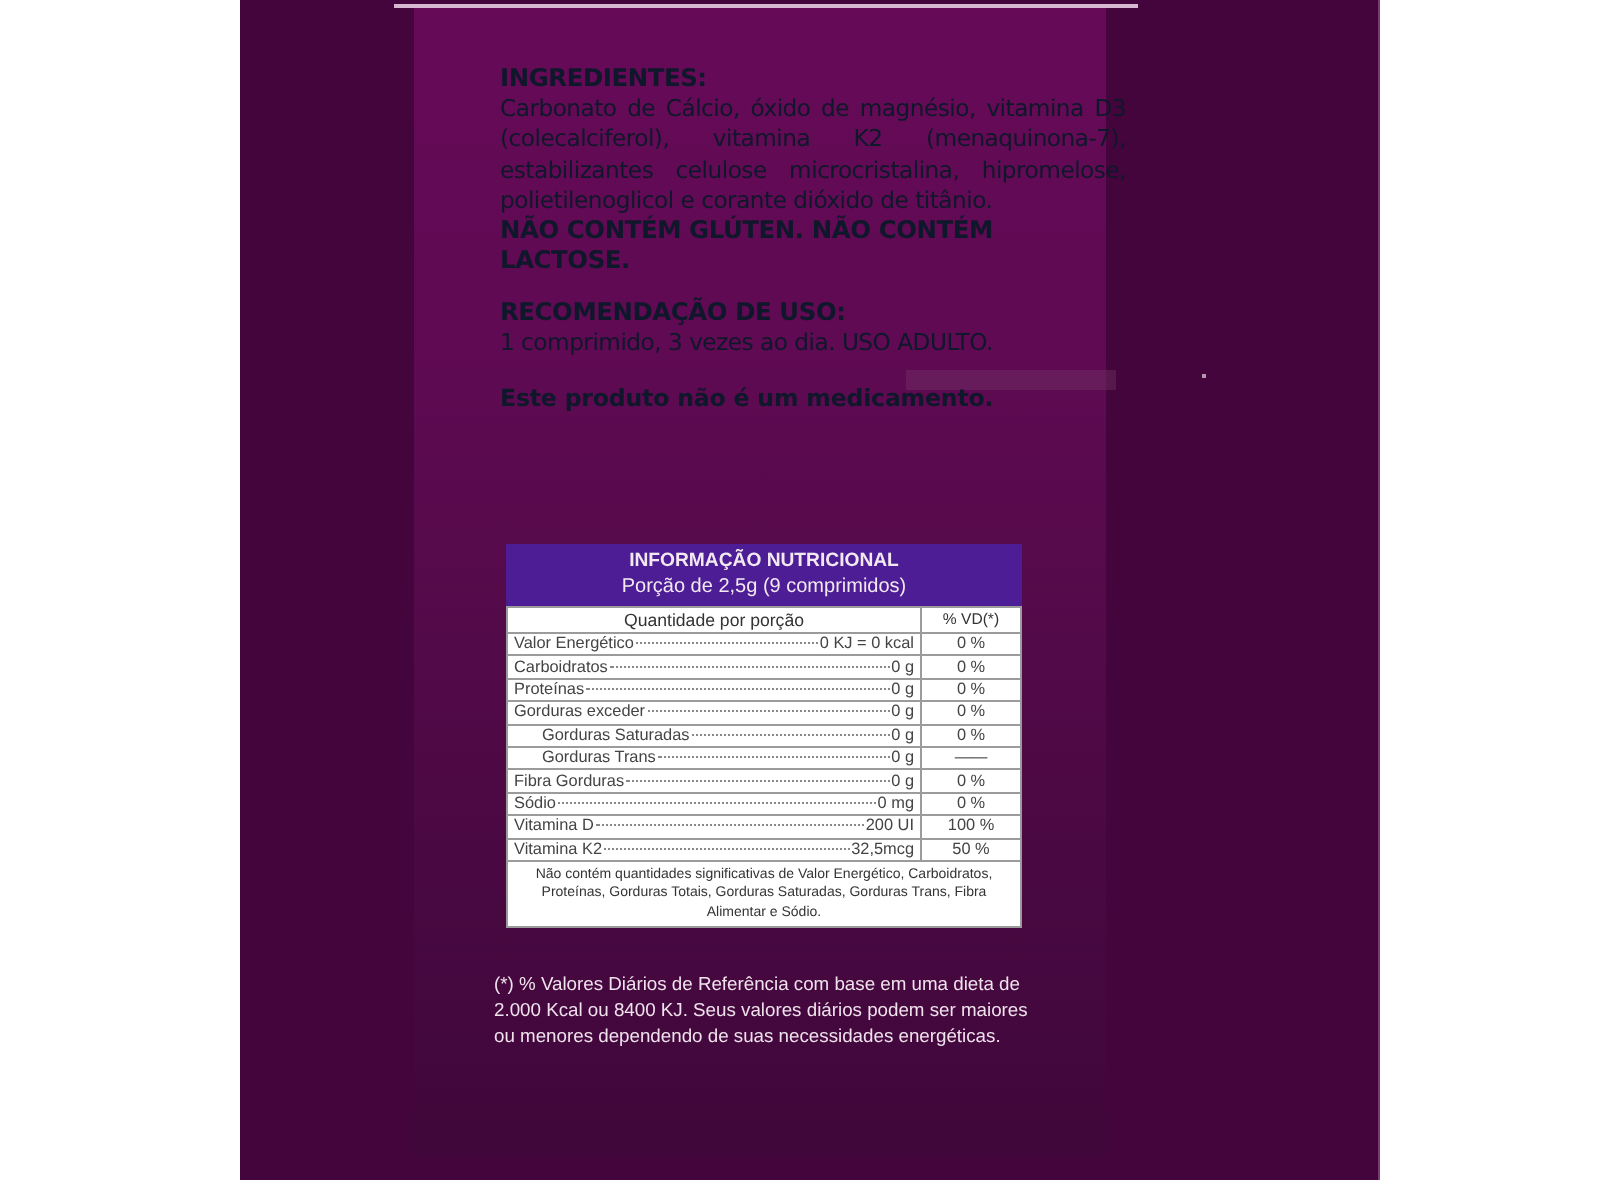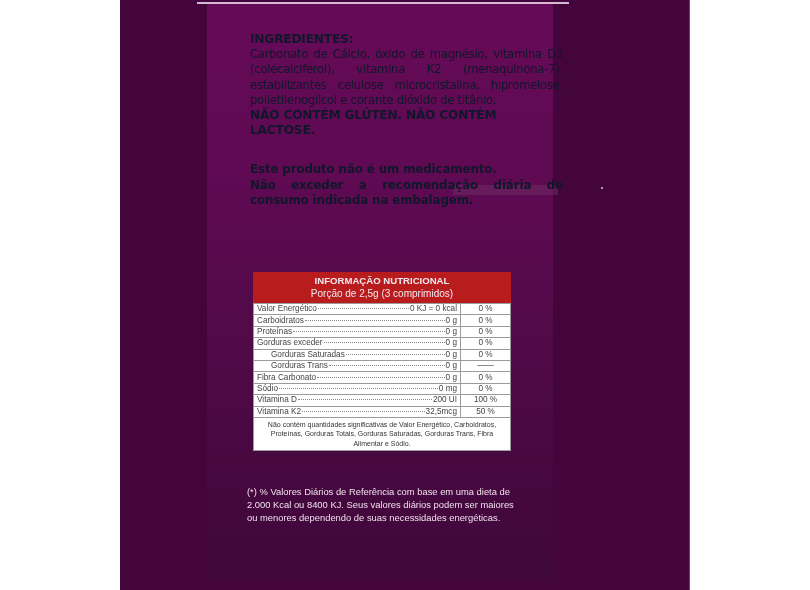--- a/index.html
+++ b/index.html
@@ -39,21 +39,21 @@
   }
   .gap1 { height: 11px; }
   .gap2 { height: 13px; }
   .warn p { margin: 0; font-weight: bold; font-size: 11.8px; line-height: 15.5px; text-align: justify; letter-spacing: -0.1px; }
 
   .nut {
     position: absolute; left: 253px; top: 272px; width: 258px;
     font-family: "Liberation Sans", sans-serif;
   }
   .nut-head {
-    background: #b91c1c; color: #f2e8f0; text-align: center;
+    background: #4c1d95; color: #f2e8f0; text-align: center;
     padding: 3px 0 3px 0;
   }
   .nut-title { font-weight: bold; font-size: 9.6px; line-height: 12px; }
   .nut-sub { font-size: 10px; line-height: 13px; }
   table.nt {
     width: 258px; border-collapse: collapse; background: #ffffff;
     color: #444; font-size: 8.2px; table-layout: fixed;
   }
   table.nt td {
     border: 1px solid #9b9b9b; height: 10.4px; padding: 0 3px; line-height: 10px;
@@ -92,34 +92,39 @@
 <div class="panel"></div>
 <div class="top-line"></div>
 <div class="artifact"></div>
 <div class="dot-art"></div>
 
 <div class="content">
   <p class="h">INGREDIENTES:</p>
   <p class="p">Carbonato de Cálcio, óxido de magnésio, vitamina D3 (colecalciferol), vitamina K2 (menaquinona-7), estabilizantes celulose microcristalina, hipromelose, polietilenoglicol e corante dióxido de titânio.</p>
   <p class="h">NÃO CONTÉM GLÚTEN. NÃO CONTÉM LACTOSE.</p>
   <div class="gap1"></div>
+  <p class="h">RECOMENDAÇÃO DE USO:</p>
+  <p class="p">1 comprimido, 3 vezes ao dia. USO ADULTO.</p>
   <div class="gap2"></div>
   <div class="warn">
     <p>Este produto não é um medicamento.</p>
-    <p>Não exceder a recomendação diária de consumo indicada na embalagem.</p>
   </div>
 </div>
 
 <div class="nut">
   <div class="nut-head">
     <div class="nut-title">INFORMAÇÃO NUTRICIONAL</div>
-    <div class="nut-sub">Porção de 2,5g (3 comprimidos)</div>
+    <div class="nut-sub">Porção de 2,5g (9 comprimidos)</div>
   </div>
   <table class="nt">
     <tbody id="nt-body">
+      <tr class="hd">
+        <td>Quantidade por porção</td>
+        <td class="c2">% VD(*)</td>
+      </tr>
     <tr>
           <td>
             <div class="row-inner">
               <span class="lbl">Valor Energético</span>
               <span class="dots"></span>
               <span class="amt">0 KJ = 0 kcal</span>
             </div>
           </td>
           <td class="c2">0 %</td>
         </tr>
@@ -169,21 +174,21 @@
               <span class="lbl">Gorduras Trans</span>
               <span class="dots"></span>
               <span class="amt">0 g</span>
             </div>
           </td>
           <td class="c2">——</td>
         </tr>
         <tr>
           <td>
             <div class="row-inner">
-              <span class="lbl">Fibra Carbonato</span>
+              <span class="lbl">Fibra Gorduras</span>
               <span class="dots"></span>
               <span class="amt">0 g</span>
             </div>
           </td>
           <td class="c2">0 %</td>
         </tr>
         <tr>
           <td>
             <div class="row-inner">
               <span class="lbl">Sódio</span>

